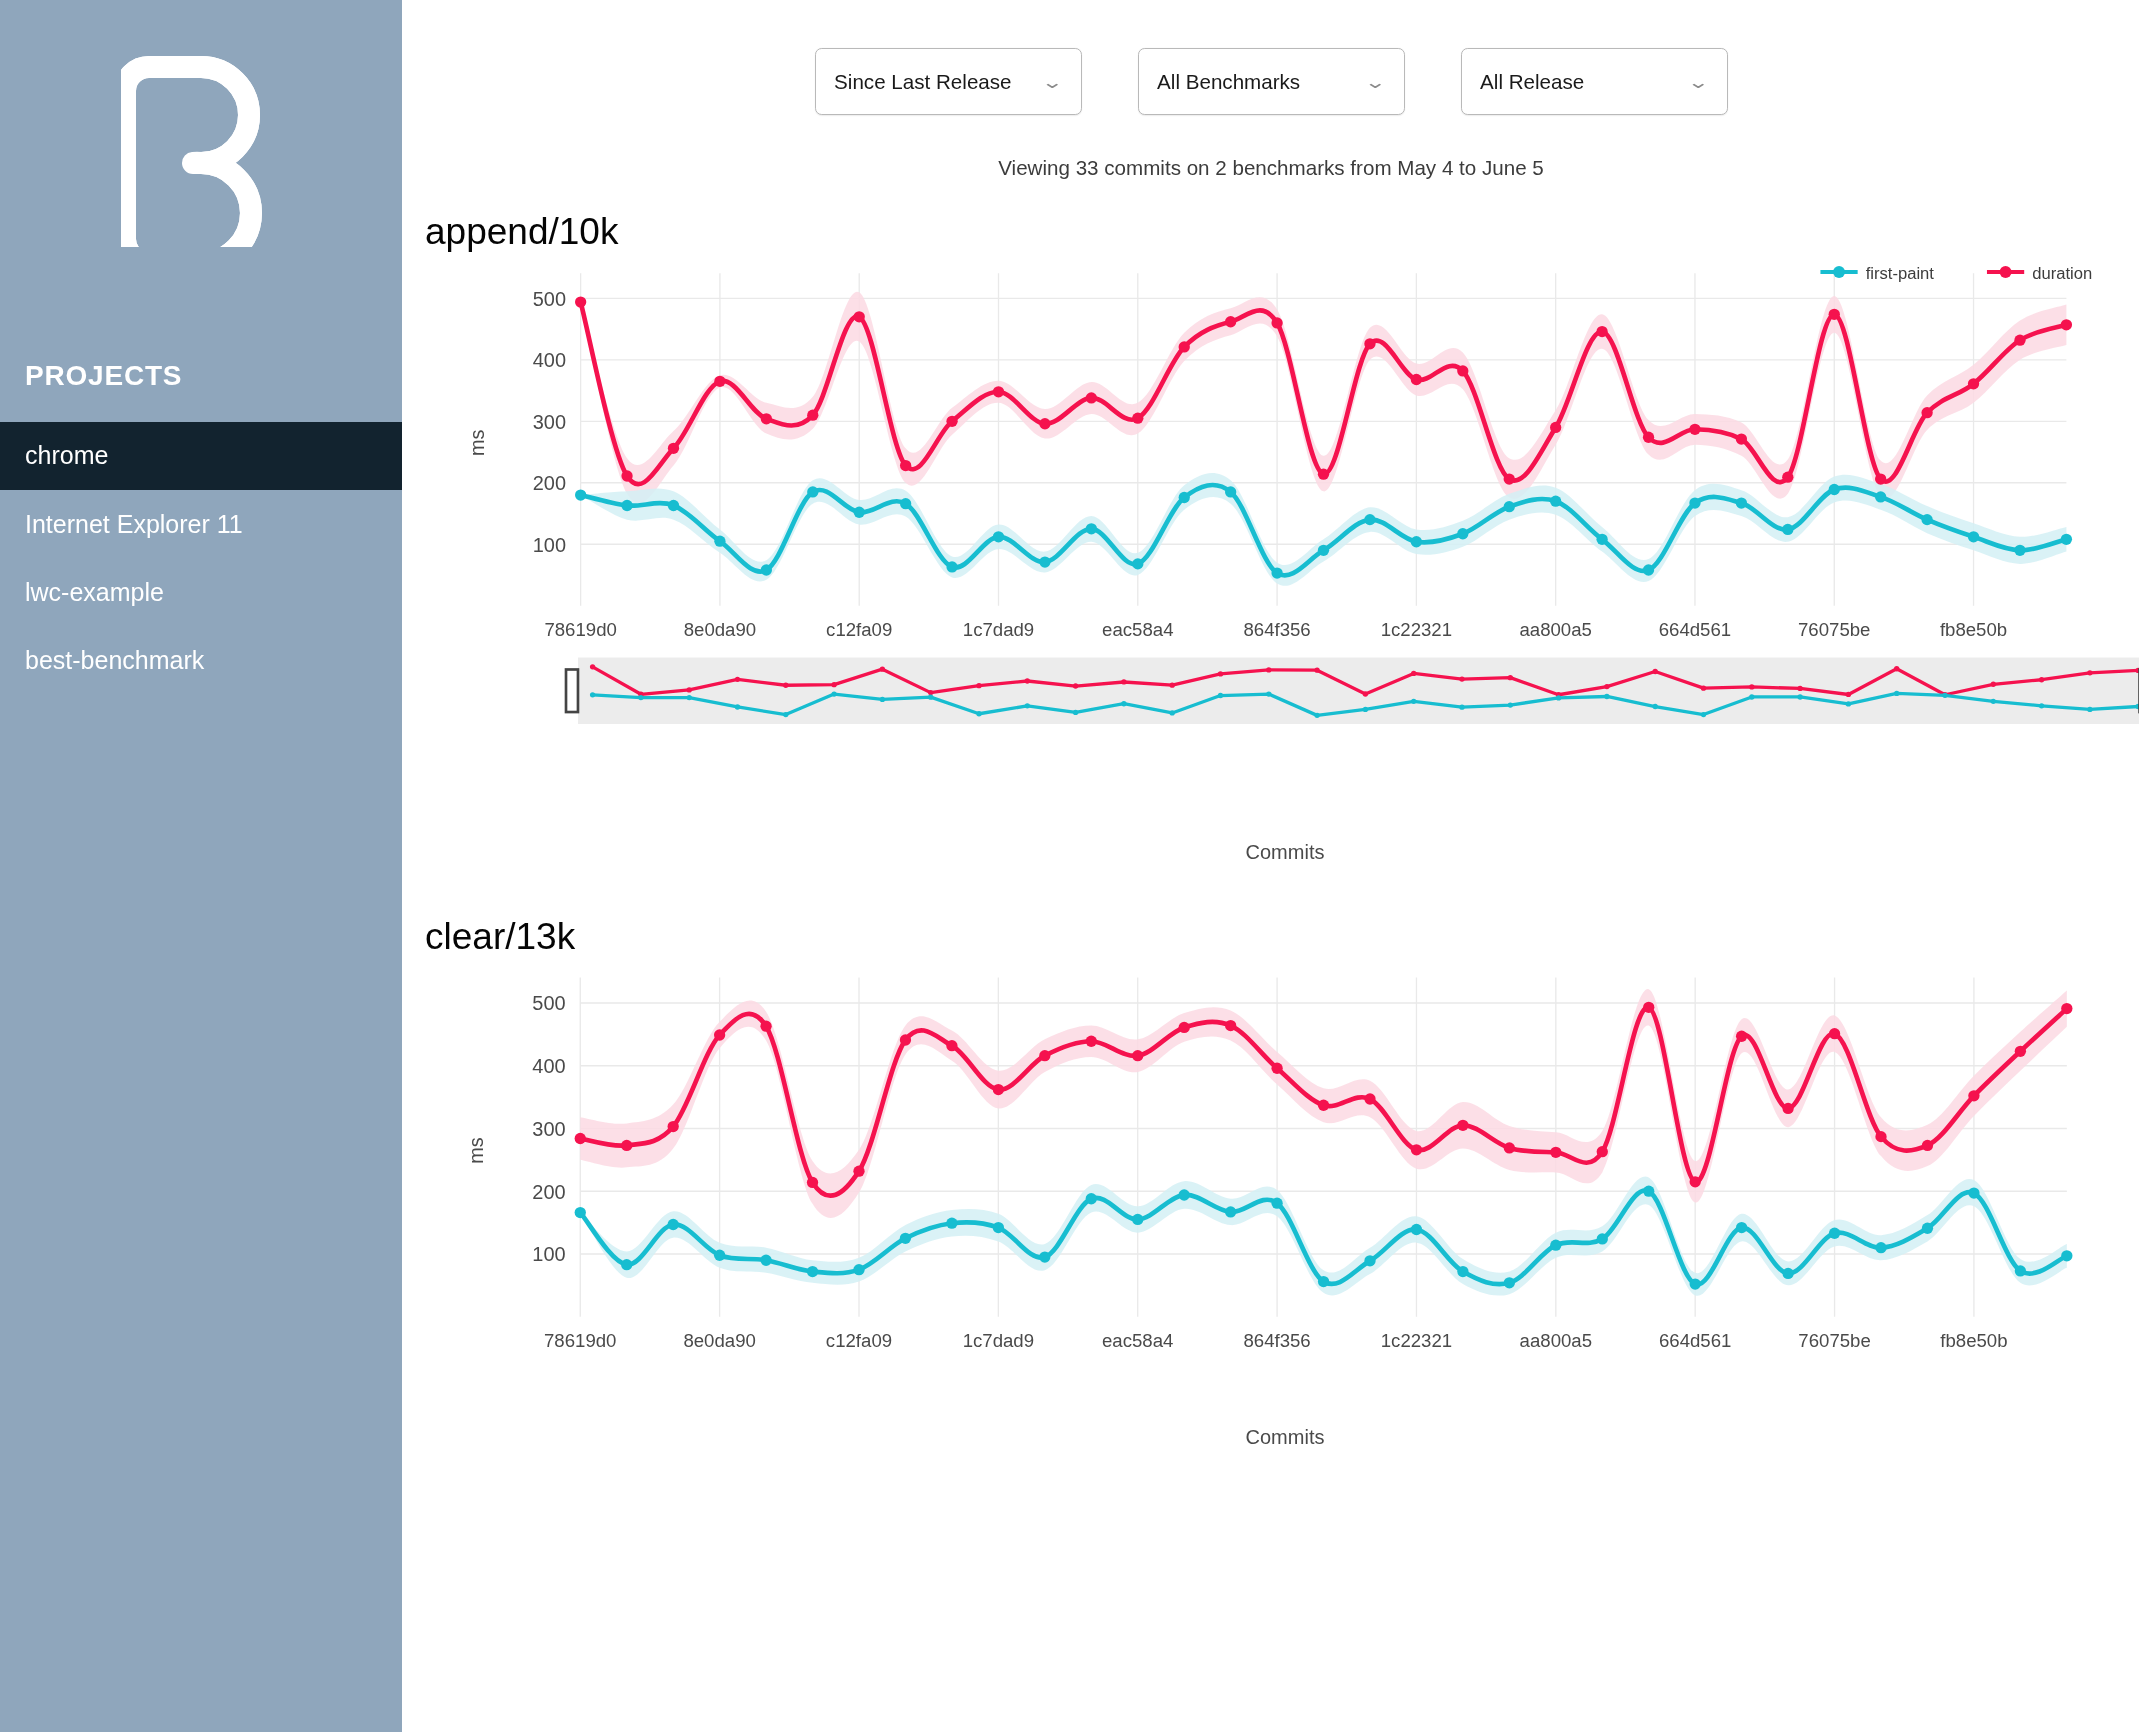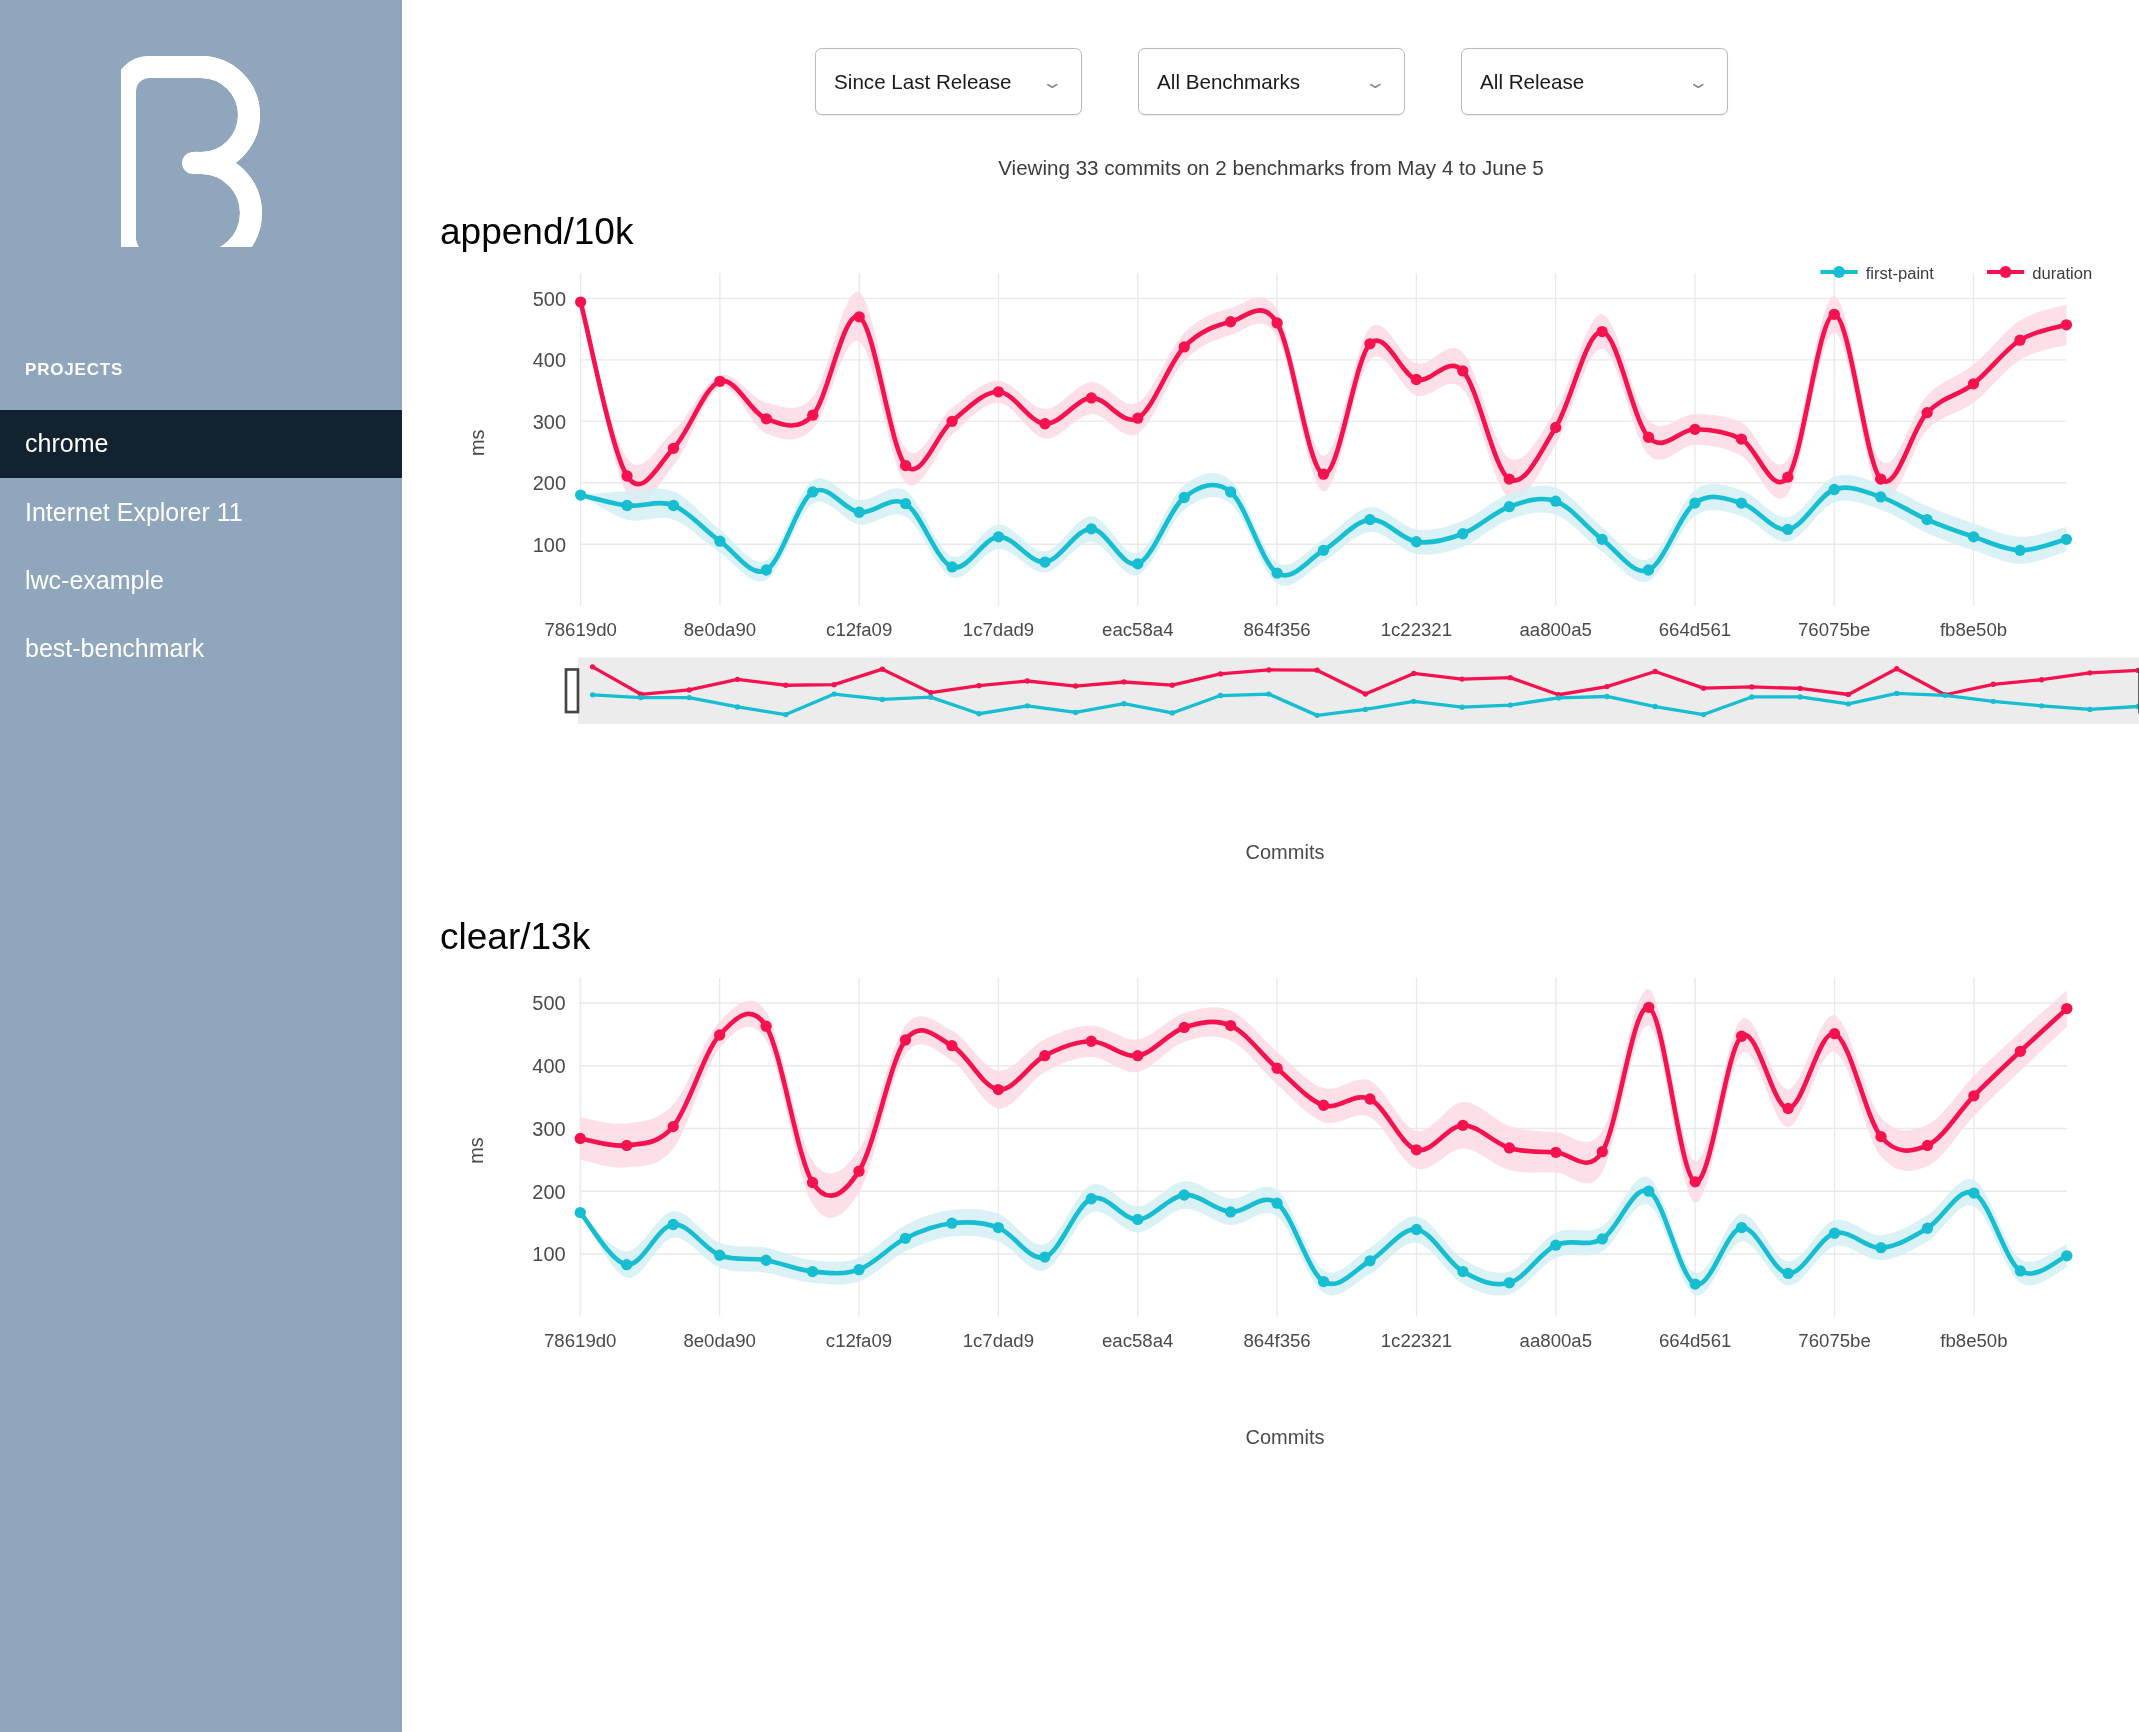--- a/index.html
+++ b/index.html
@@ -20,21 +20,21 @@
     position: relative;
   }
   .logo-wrap {
     padding: 47px 0 0 0;
     display: flex;
     justify-content: center;
   }
   .logo-wrap svg { display: block; }
   .projects-label {
     color: #ffffff;
-    font-size: 17px;
+    font-size: 28px;
     font-weight: bold;
     letter-spacing: 0.8px;
     padding: 0 0 0 25px;
     margin-top: 113px;
   }
   .nav-list { margin-top: 18.6px; }
   .nav-item {
     color: #ffffff;
     font-size: 25px;
     padding: 17.3px 0 17.3px 25px;
@@ -82,21 +82,21 @@
     text-align: center;
     margin-top: 41px;
     font-size: 20.6px;
     color: #3c3c3c;
   }
 
   .chart-block { position: relative; margin-top: 20px; }
   .chart-title {
     font-size: 37px;
     color: #050505;
-    padding-left: 38px;
+    padding-left: 23px;
     margin: 0 0 2.7px 0;
     font-weight: 400;
   }
   .chart-svg-wrap { position: relative; }
   svg.chart { display: block; }
   .axis-text { font-family: "Liberation Sans", sans-serif; fill: #4a4a4a; }
   .legend-text { font-family: "Liberation Sans", sans-serif; fill: #3d3d3d; font-size: 25px; }
   .xlabel {
     text-align: center;
     font-size: 20px;

